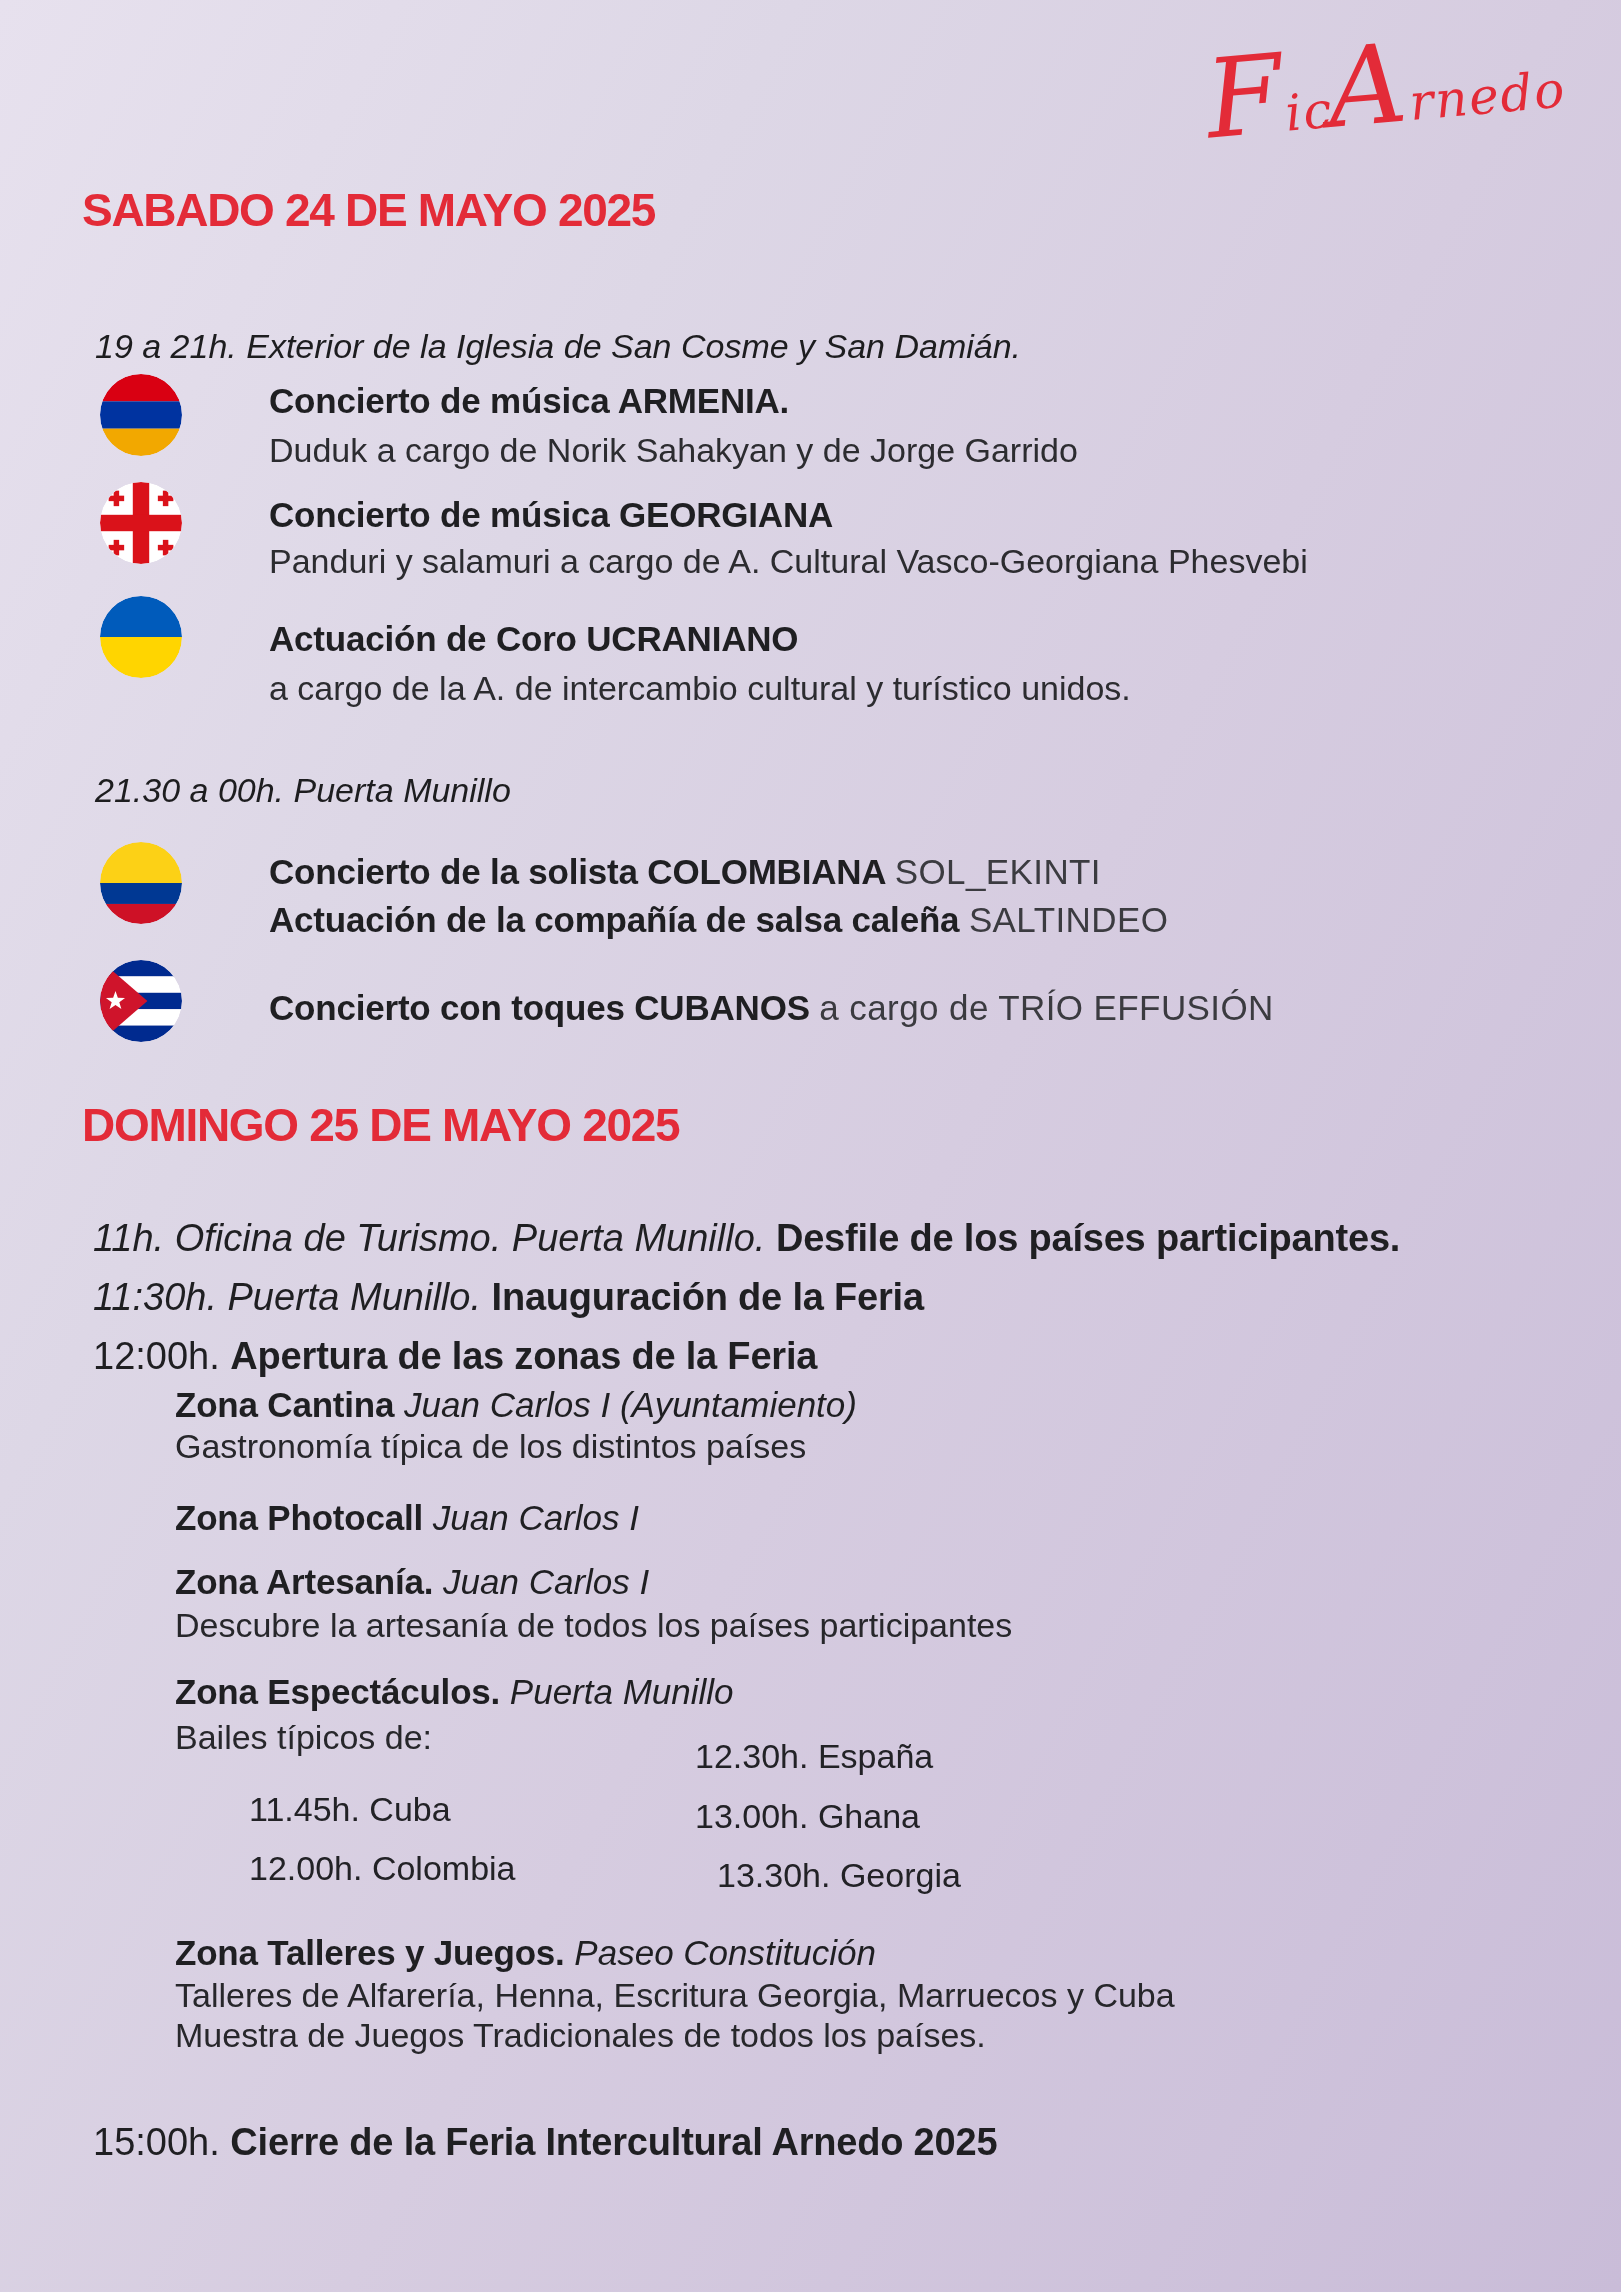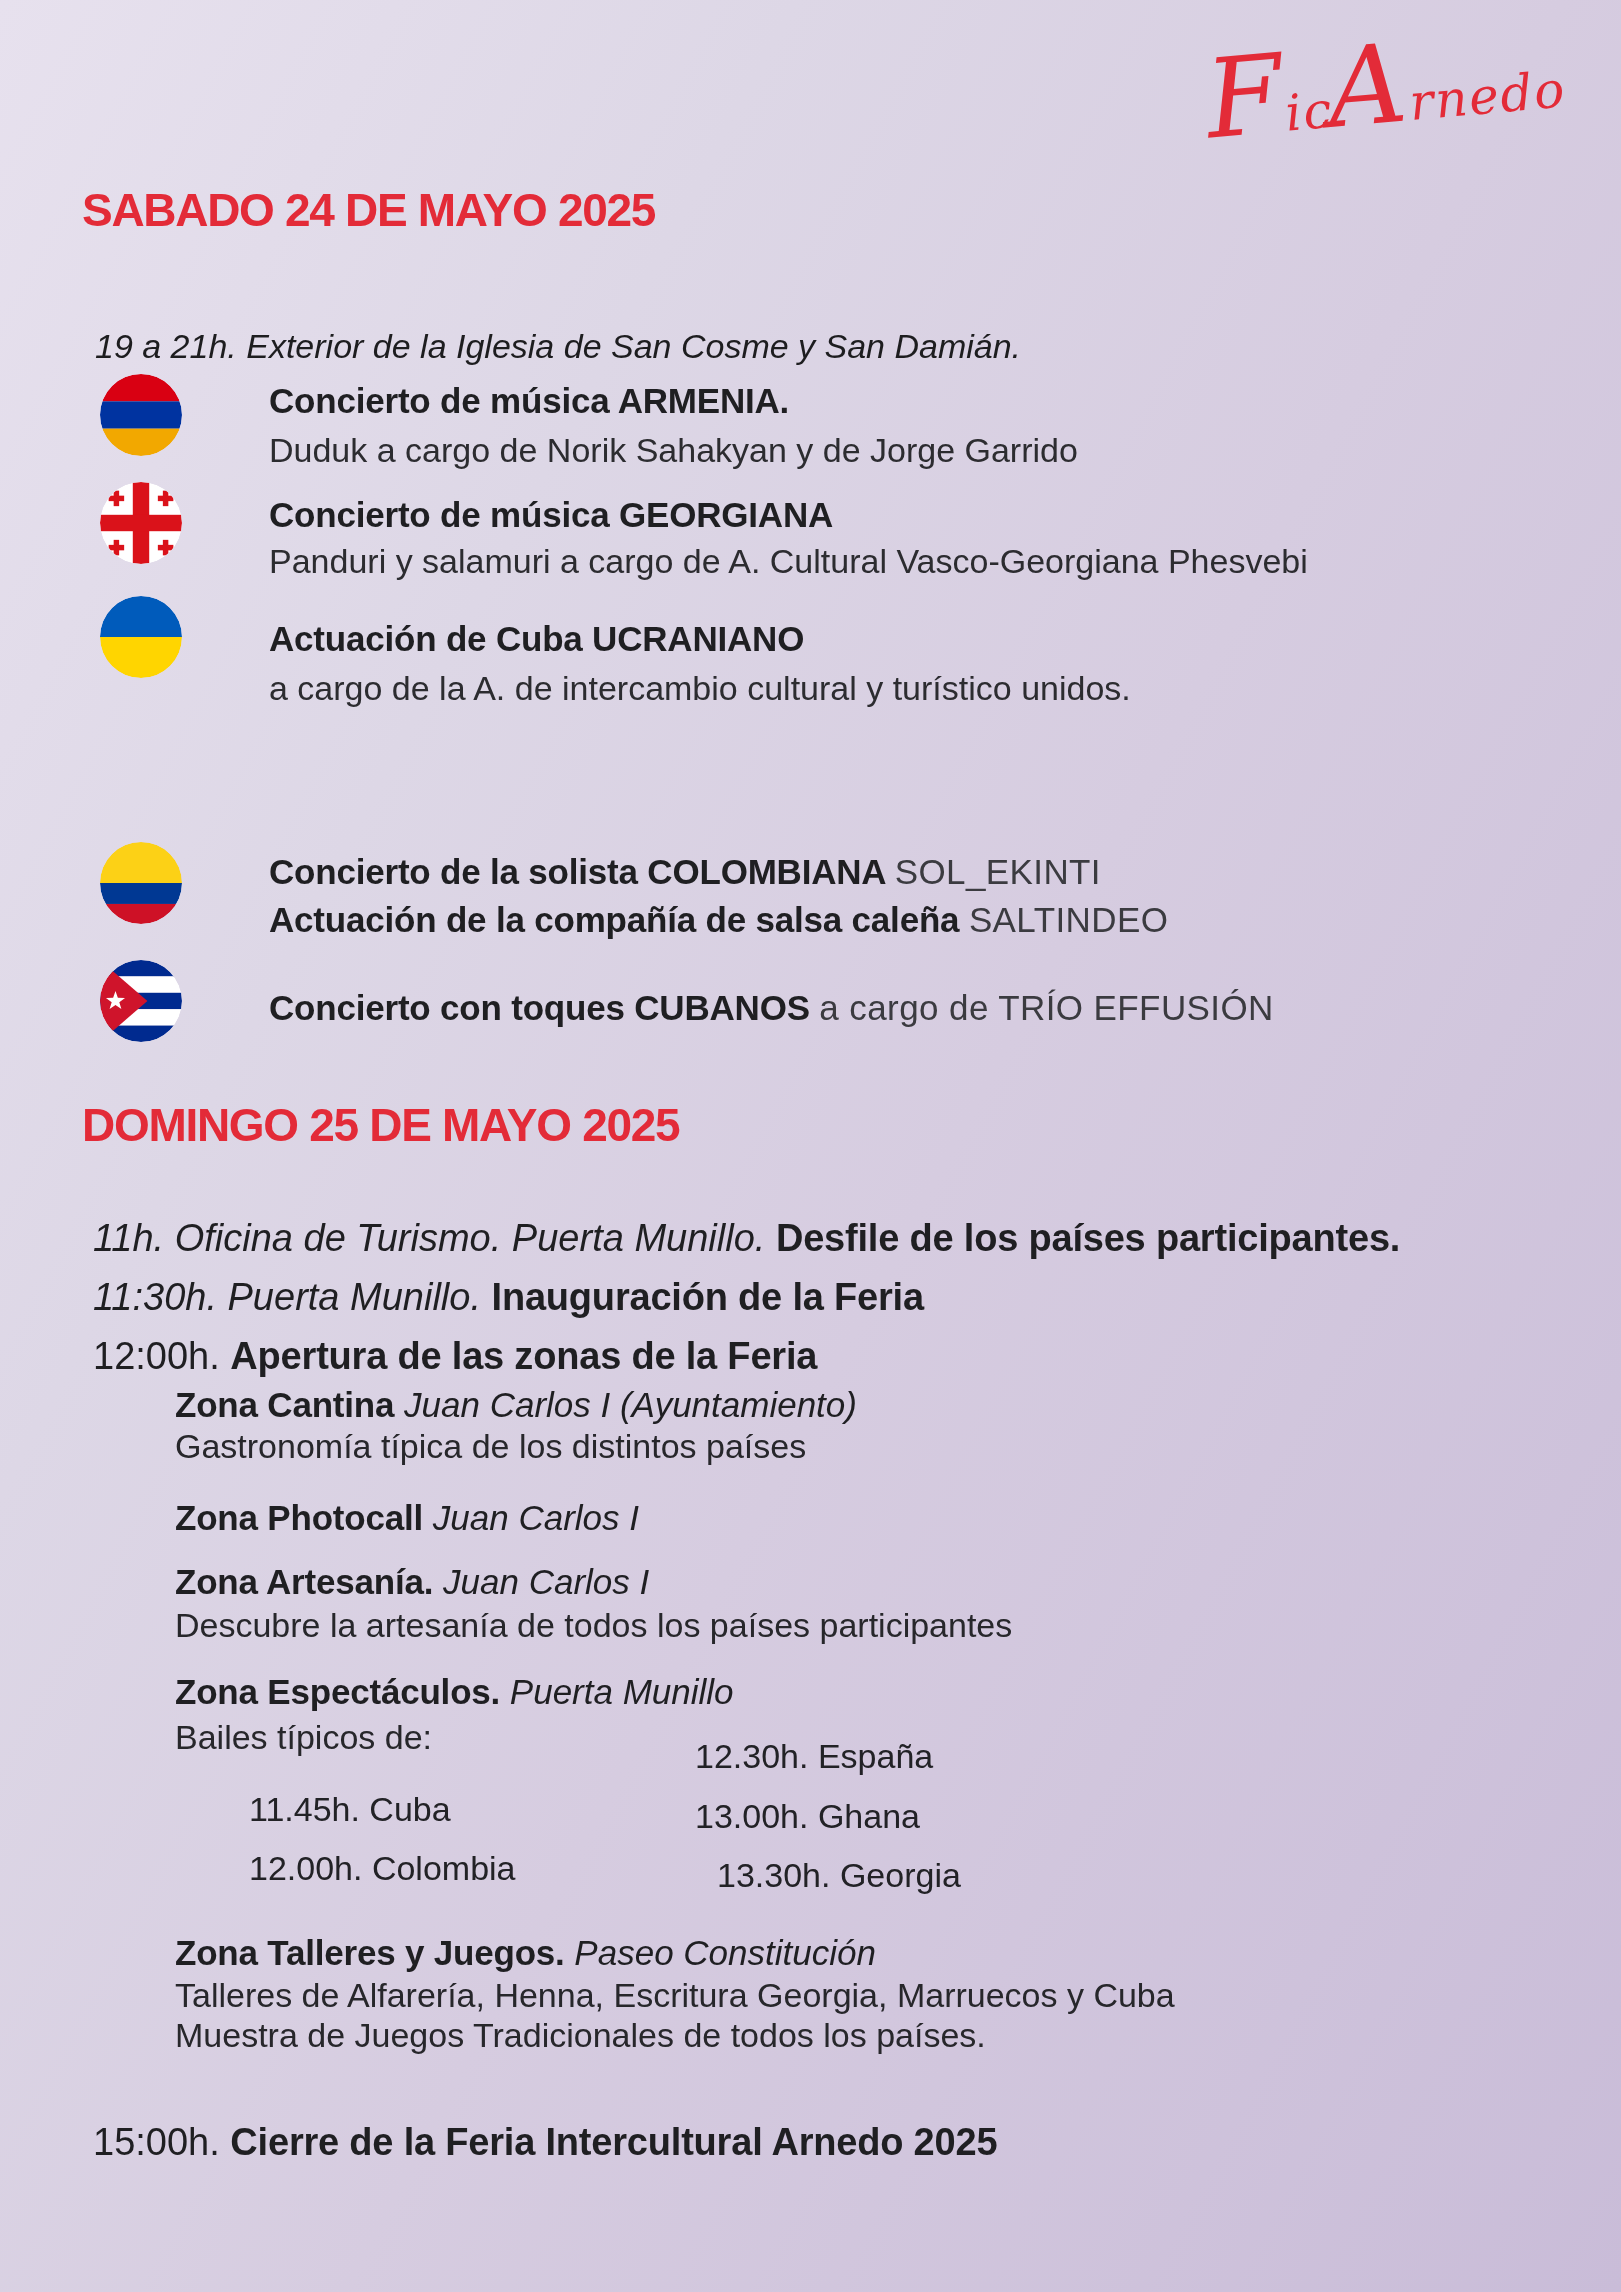--- a/index.html
+++ b/index.html
@@ -180,23 +180,24 @@
           <clipPath id="c-ukr">
             <circle cx="45" cy="45" r="45"></circle>
           </clipPath>
         </defs>
       <g clip-path="url(#c-ukr)">
         <rect width="90" height="45" fill="#005BBB"></rect>
         <rect y="45" width="90" height="45" fill="#FFD500"></rect>
       </g>
     </svg>
   </span>
-  <p class="event-title" style="top:618px">Actuación de Cuba UCRANIANO</p>
+  <p class="event-title" style="top:618px">Actuación de Coro UCRANIANO</p>
   <p class="event-sub" style="top:668px">a cargo de la A. de intercambio cultural y turístico unidos.</p>
 
+  <p class="italic-line" style="top:754px">21.30 a 00h. Puerta Munillo</p>
 
   <span class="flag" style="top:842px">
     <svg viewBox="0 0 90 90" aria-hidden="true">
       <defs>
           <clipPath id="c-col">
             <circle cx="45" cy="45" r="45"></circle>
           </clipPath>
         </defs>
       <g clip-path="url(#c-col)">
         <rect width="90" height="45" fill="#FCD116"></rect>

